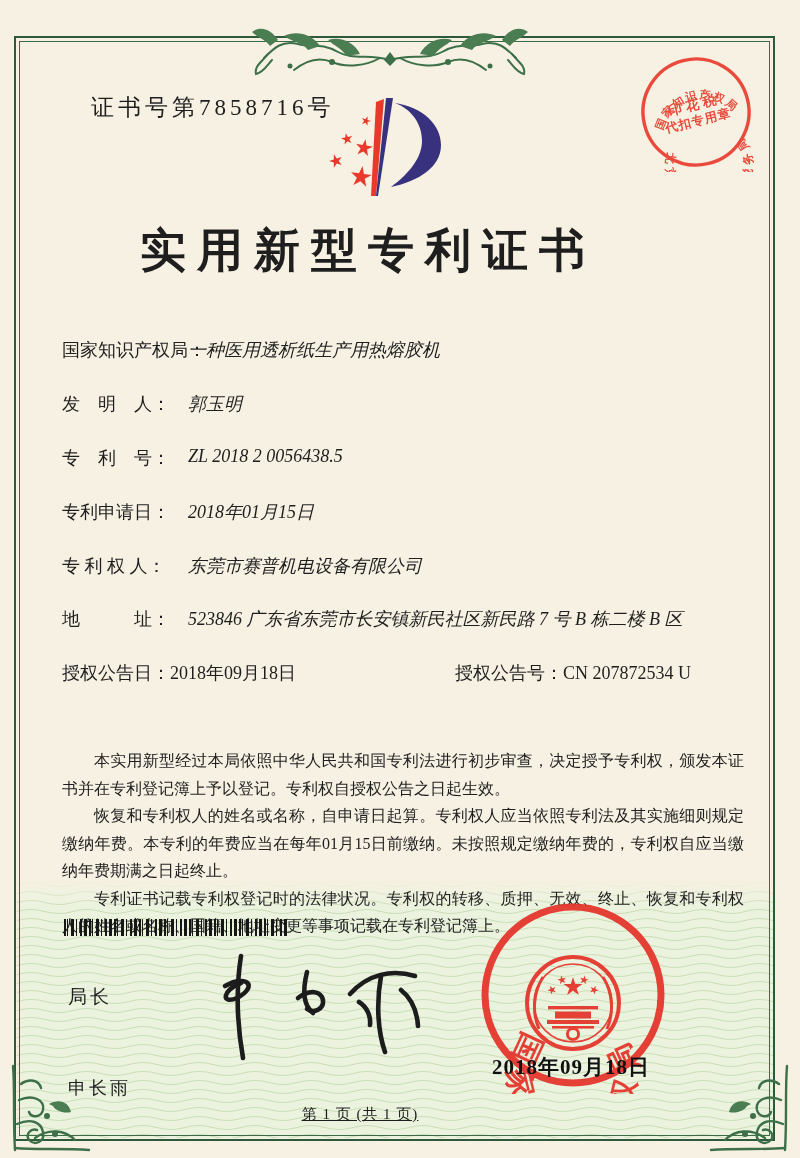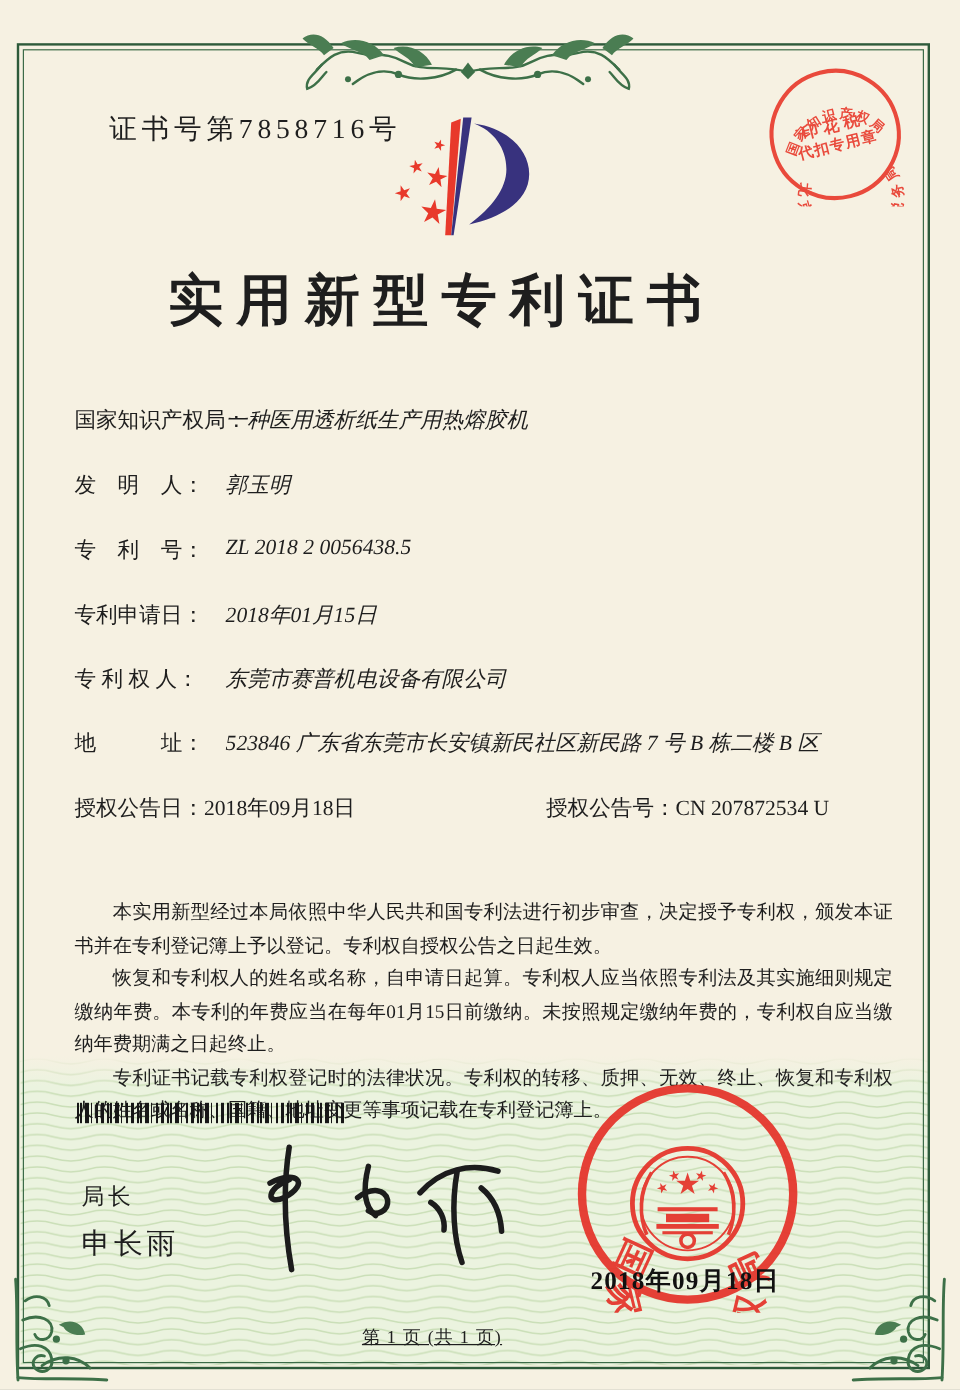--- a/index.html
+++ b/index.html
@@ -35,21 +35,21 @@
   
   .barcode{position:absolute; left:64px; top:919px; width:224px; height:17px; z-index:7;
     background:repeating-linear-gradient(90deg,
       #161616 0 2px, rgba(0,0,0,0) 2px 3px,
       #161616 3px 4px, rgba(0,0,0,0) 4px 7px,
       #161616 7px 10px, rgba(0,0,0,0) 10px 12px,
       #161616 12px 13px, rgba(0,0,0,0) 13px 16px,
       #161616 16px 18px, rgba(0,0,0,0) 18px 20px,
       #161616 20px 23px, rgba(0,0,0,0) 23px 25px);}
   .officer-title{position:absolute; left:68px; top:984px; font-size:19px; letter-spacing:3px; z-index:7;}
-  .officer-name{position:absolute; left:68px; top:1020px; font-size:24px; letter-spacing:3px; z-index:7;}
+  .officer-name{position:absolute; left:68px; top:1076px; font-size:18px; letter-spacing:3px; z-index:7;}
   .signature{position:absolute; left:195px; top:946px; width:245px; height:118px; z-index:7;}
   .seal{position:absolute; left:478px; top:898px; width:190px; height:196px; z-index:7; opacity:.93;}
   .seal-date{position:absolute; left:492px; top:1053px; font-size:21px; font-weight:bold;
     letter-spacing:1px; z-index:8; color:#111;}
   .page-footer{position:absolute; left:0; top:1105px; width:720px; text-align:center;
     font-size:15px; letter-spacing:1px; z-index:7;text-decoration:underline;}
   
   .tax-stamp{position:absolute; left:636px; top:52px; width:120px; height:120px; z-index:7; opacity:.9;}
   .ornament-top{position:absolute; left:252px; top:12px; width:276px; height:78px; z-index:7;}
   .corner-bl{position:absolute; left:5px; top:1064px; width:86px; height:90px; z-index:8;}

